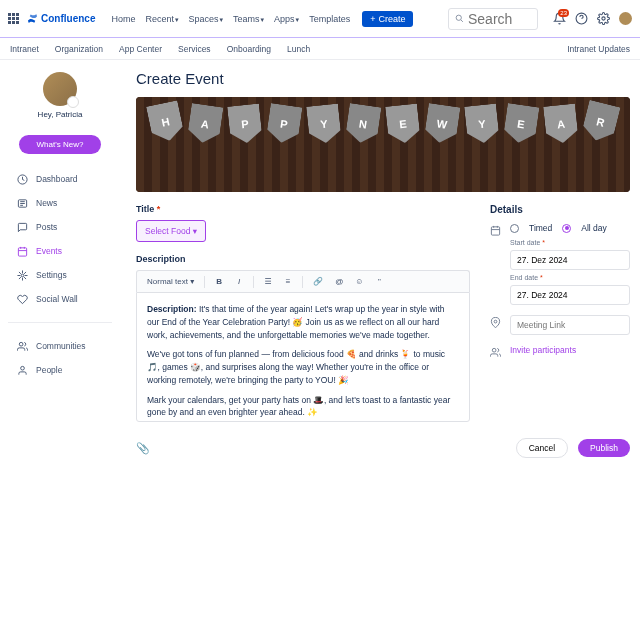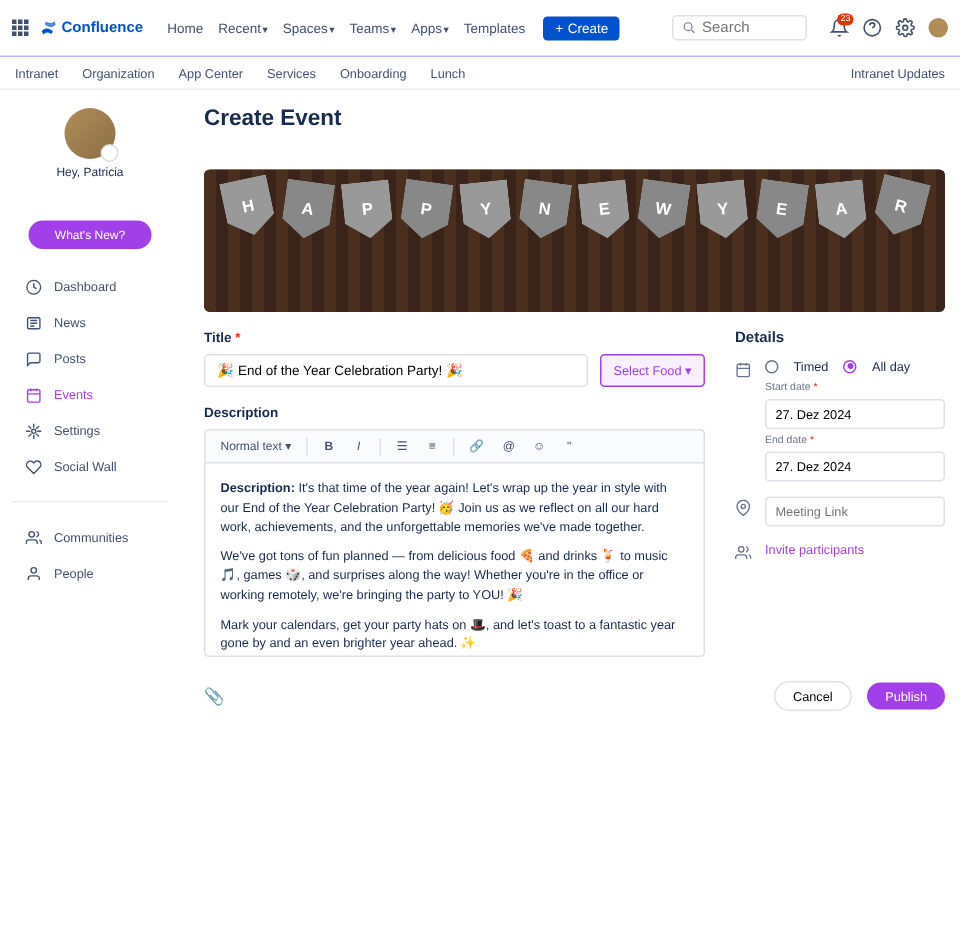--- a/index.html
+++ b/index.html
@@ -8,41 +8,41 @@
 .app-switcher{display:grid;grid-template-columns:repeat(3,3px);grid-template-rows:repeat(3,3px);gap:1px}
 .app-switcher span{background:#42526e;width:3px;height:3px}
 .conf-logo{display:flex;align-items:center;gap:3px;font-weight:600;color:#0052cc;font-size:10px}
 .conf-logo svg{width:11px;height:11px}
 .nav{display:flex;gap:10px;margin-left:8px}
 .nav-item{font-size:9px;color:#42526e;cursor:pointer}
 .nav-item .chev{font-size:7px;margin-left:1px}
 .create-btn{background:#0052cc;color:#fff;border:none;border-radius:3px;padding:3px 8px;font-size:9px;display:flex;align-items:center;gap:3px;cursor:pointer;margin-left:4px}
 .spacer{flex:1}
 .search{display:flex;align-items:center;border:1px solid #dfe1e6;border-radius:3px;padding:2px 6px;width:90px;gap:4px;color:#6b778c}
-.search input{border:none;outline:none;font-size:10px;width:60px}
+.search input{border:none;outline:none;font-size:14px;width:60px}
 .top-icons{display:flex;gap:8px;align-items:center;margin-left:6px}
 .top-icon{width:14px;height:14px;color:#42526e;cursor:pointer;position:relative;display:flex;align-items:center;justify-content:center}
 .badge{position:absolute;top:-3px;right:-3px;background:#de350b;color:#fff;border-radius:6px;font-size:6px;padding:0 2px;line-height:8px}
 .subnav{height:22px;display:flex;align-items:center;padding:0 10px;gap:16px;border-bottom:1px solid #ebecf0}
 .subnav-item{font-size:8.5px;color:#42526e;cursor:pointer}
 .subnav .spacer{flex:1}
 .subnav .upd{font-size:8.5px;color:#42526e}
 .layout{display:flex;height:575px}
 .sidebar{width:120px;padding:12px 8px;display:flex;flex-direction:column;align-items:center}
 .avatar{width:34px;height:34px;border-radius:50%;background:linear-gradient(135deg,#b08d57 0%,#8b6f47 100%);position:relative;margin-bottom:4px}
 .avatar::after{content:"";position:absolute;bottom:-2px;right:-2px;width:10px;height:10px;background:#fff;border-radius:50%;border:1px solid #ddd}
-.greet{font-size:8px;color:#172b4d;margin-bottom:28px}
+.greet{font-size:8px;color:#172b4d;margin-bottom:16px}
 .whats-new{background:#a140e8;color:#fff;border:none;border-radius:12px;padding:5px 18px;font-size:8px;cursor:pointer;margin-bottom:14px;font-weight:500}
 .side-list{width:100%;display:flex;flex-direction:column;gap:2px}
 .side-item{display:flex;align-items:center;gap:8px;padding:5px 8px;font-size:8.5px;color:#42526e;cursor:pointer;border-radius:3px}
 .side-item.active{color:#a140e8;font-weight:500}
 .side-item .ico{width:12px;height:12px;flex-shrink:0;display:flex;align-items:center;justify-content:center}
 .side-divider{height:1px;background:#ebecf0;margin:10px 0;width:100%}
 .main{flex:1;padding:10px 10px 0 16px;overflow:hidden}
-h1{font-size:15px;font-weight:700;margin-bottom:26px}
+h1{font-size:15px;font-weight:400;margin-bottom:10px}
 .banner{width:100%;height:95px;background:#3a2318;border-radius:4px;position:relative;overflow:hidden;margin-bottom:12px}
 .banner::before{content:"";position:absolute;inset:0;background:repeating-linear-gradient(90deg,#4a2f1f 0px,#4a2f1f 8px,#3a2318 8px,#3a2318 16px)}
 .bunting{position:absolute;top:8px;left:10px;right:10px;display:flex;justify-content:space-around}
 .flag{width:32px;height:38px;background:#888;clip-path:polygon(0 0,100% 0,100% 70%,50% 100%,0 70%);transform:rotate(8deg);display:flex;align-items:center;justify-content:center;color:#fff;font-size:11px;font-weight:700}
 .flag:nth-child(odd){background:#999;transform:rotate(-6deg)}
 .flag:nth-child(1){transform:rotate(-12deg) translateY(-2px)}
 .flag:nth-child(12){transform:rotate(14deg) translateY(-2px)}
 .form-row{display:flex;gap:20px}
 .form-left{flex:1;min-width:0}
 .form-right{width:140px}
@@ -248,21 +248,20 @@
           <div class="flag">E</div>
           <div class="flag">A</div>
           <div class="flag">R</div>
         </div>
     </div>
 
     <div class="form-row">
       <div class="form-left">
         <label class="label"><span>Title</span> <span class="req">*</span></label>
         <div class="title-row">
-          <input class="title-input" value="🎉 End of the Year Celebration Party! 🎉" style="">
           <button class="select-food"><span>Select Food</span> <span>▾</span></button>
         </div>
 
         <label class="label">Description</label>
         <div class="editor-toolbar">
           <span class="et-btn"><span>Normal text</span> ▾</span>
           <span class="et-sep"></span>
           <span class="et-btn"><b>B</b></span>
           <span class="et-btn"><i>I</i></span>
           <span class="et-sep"></span>

